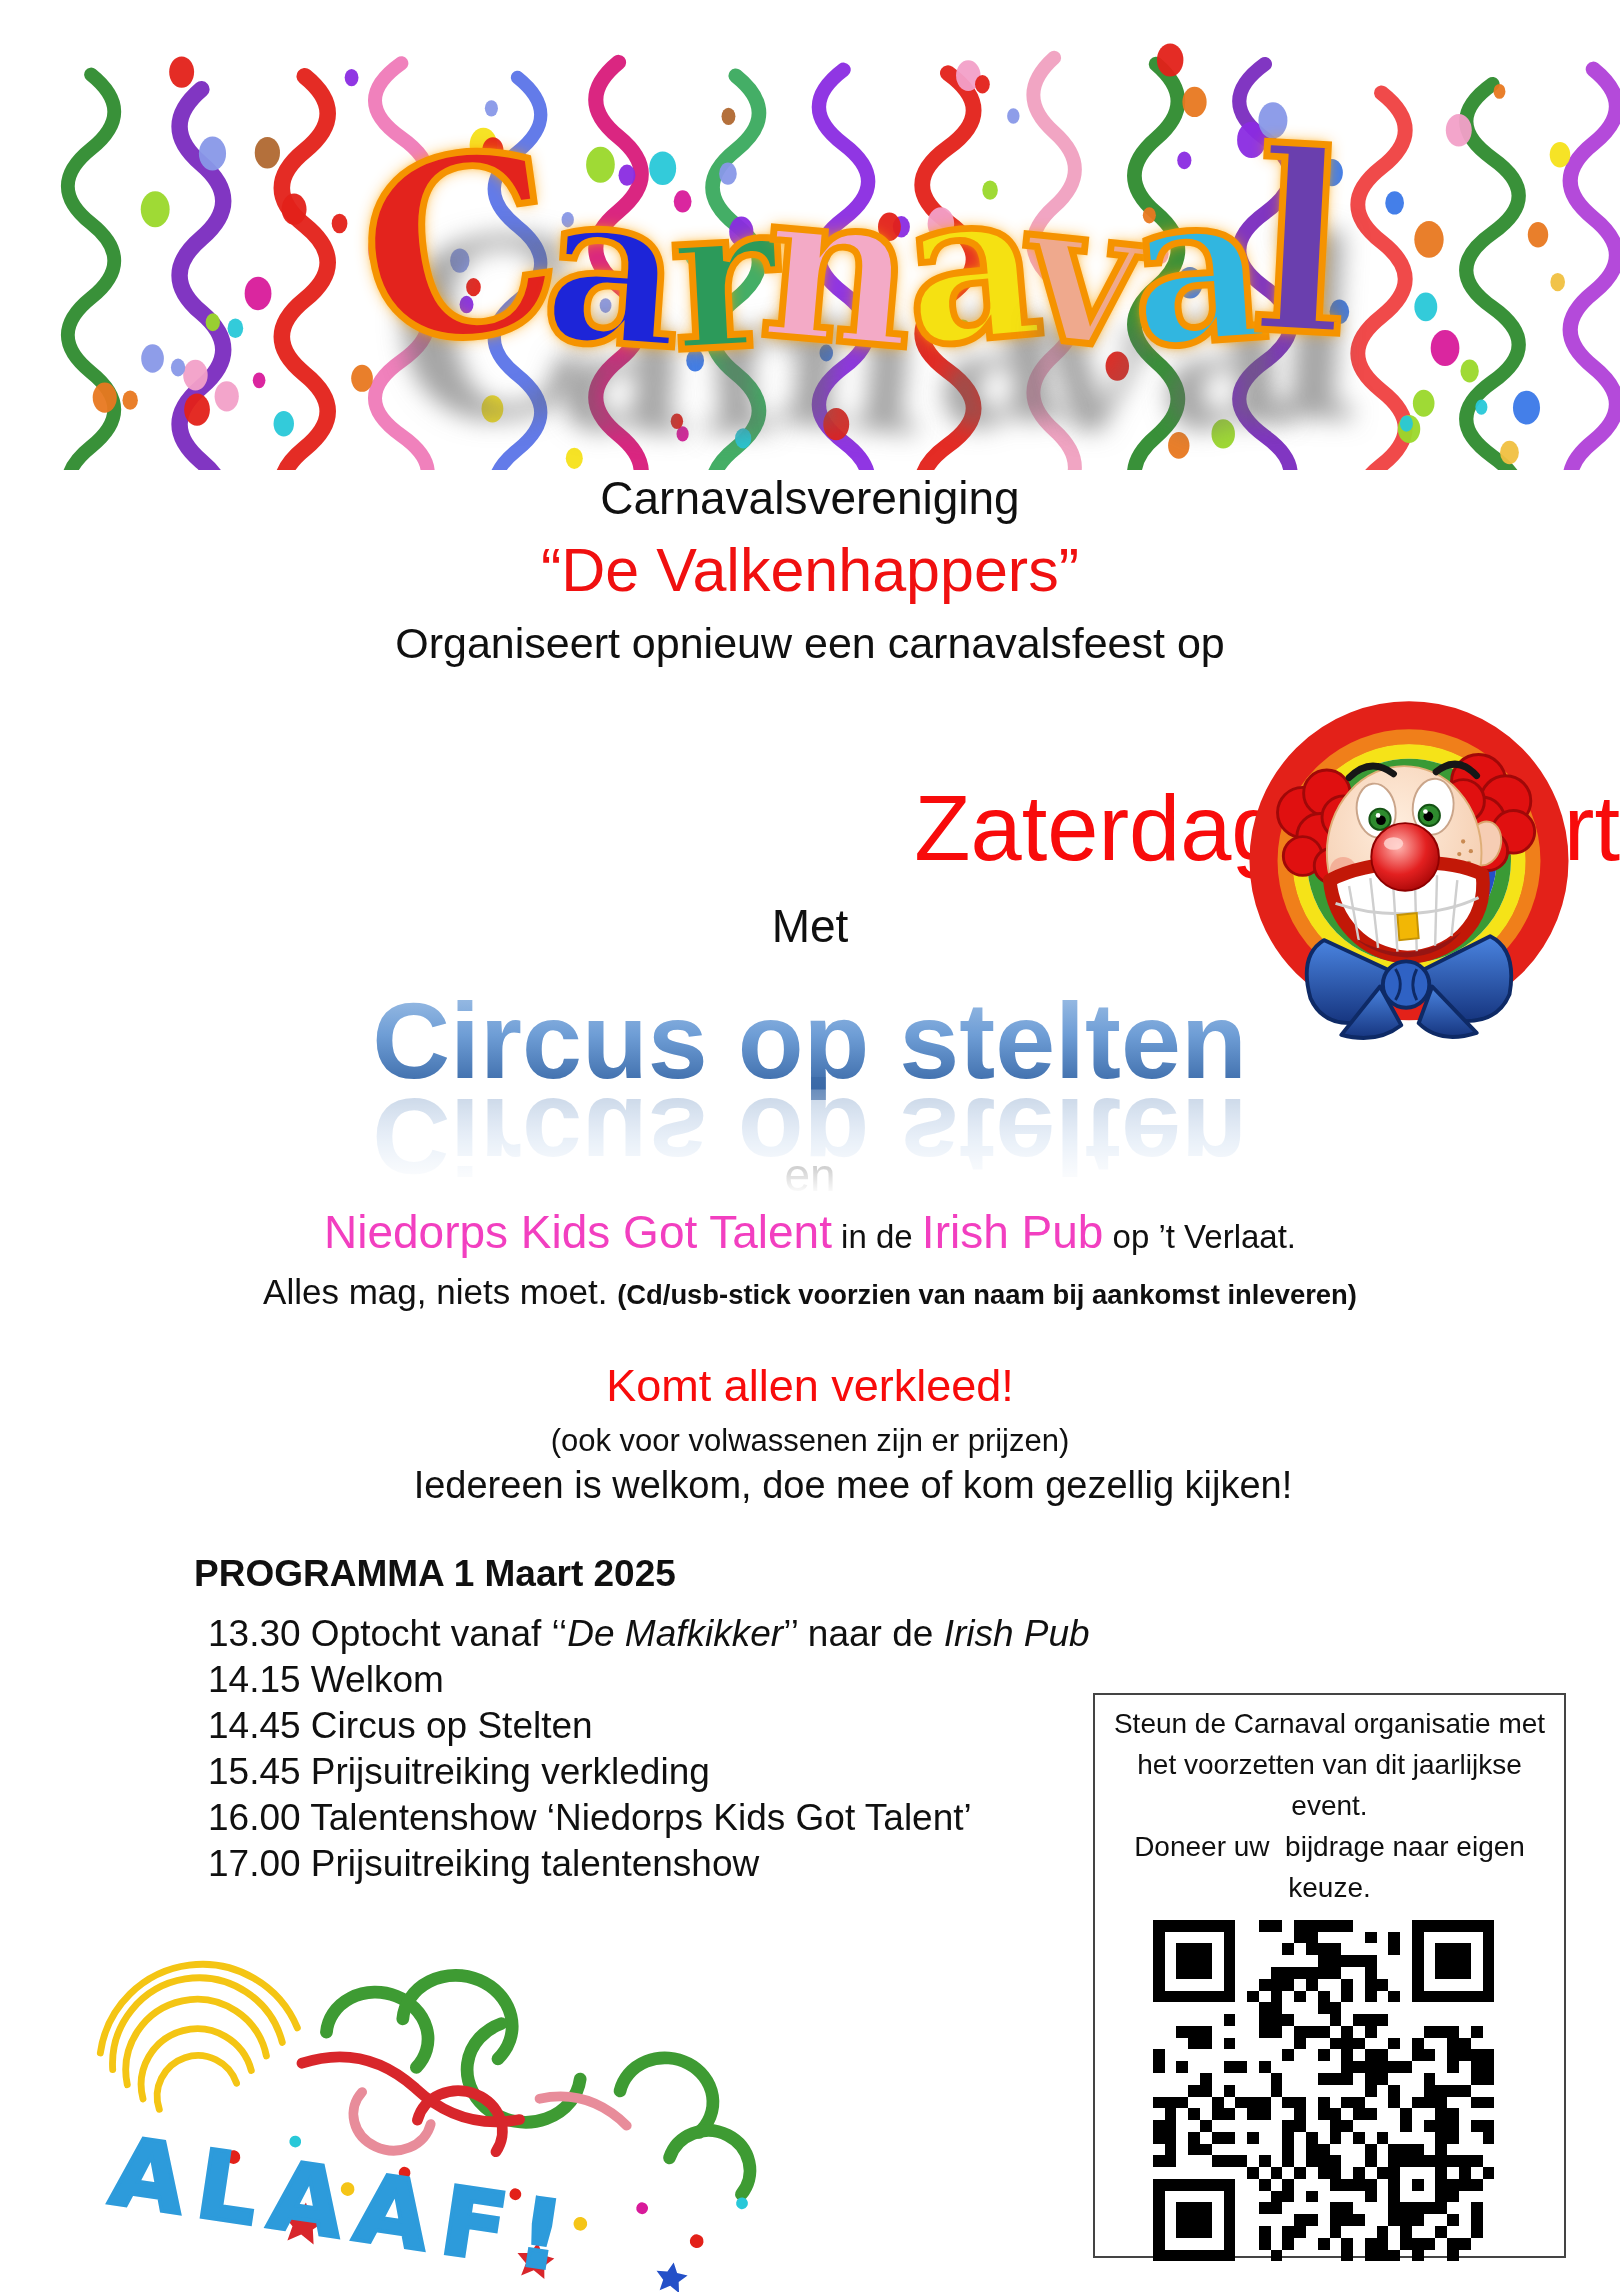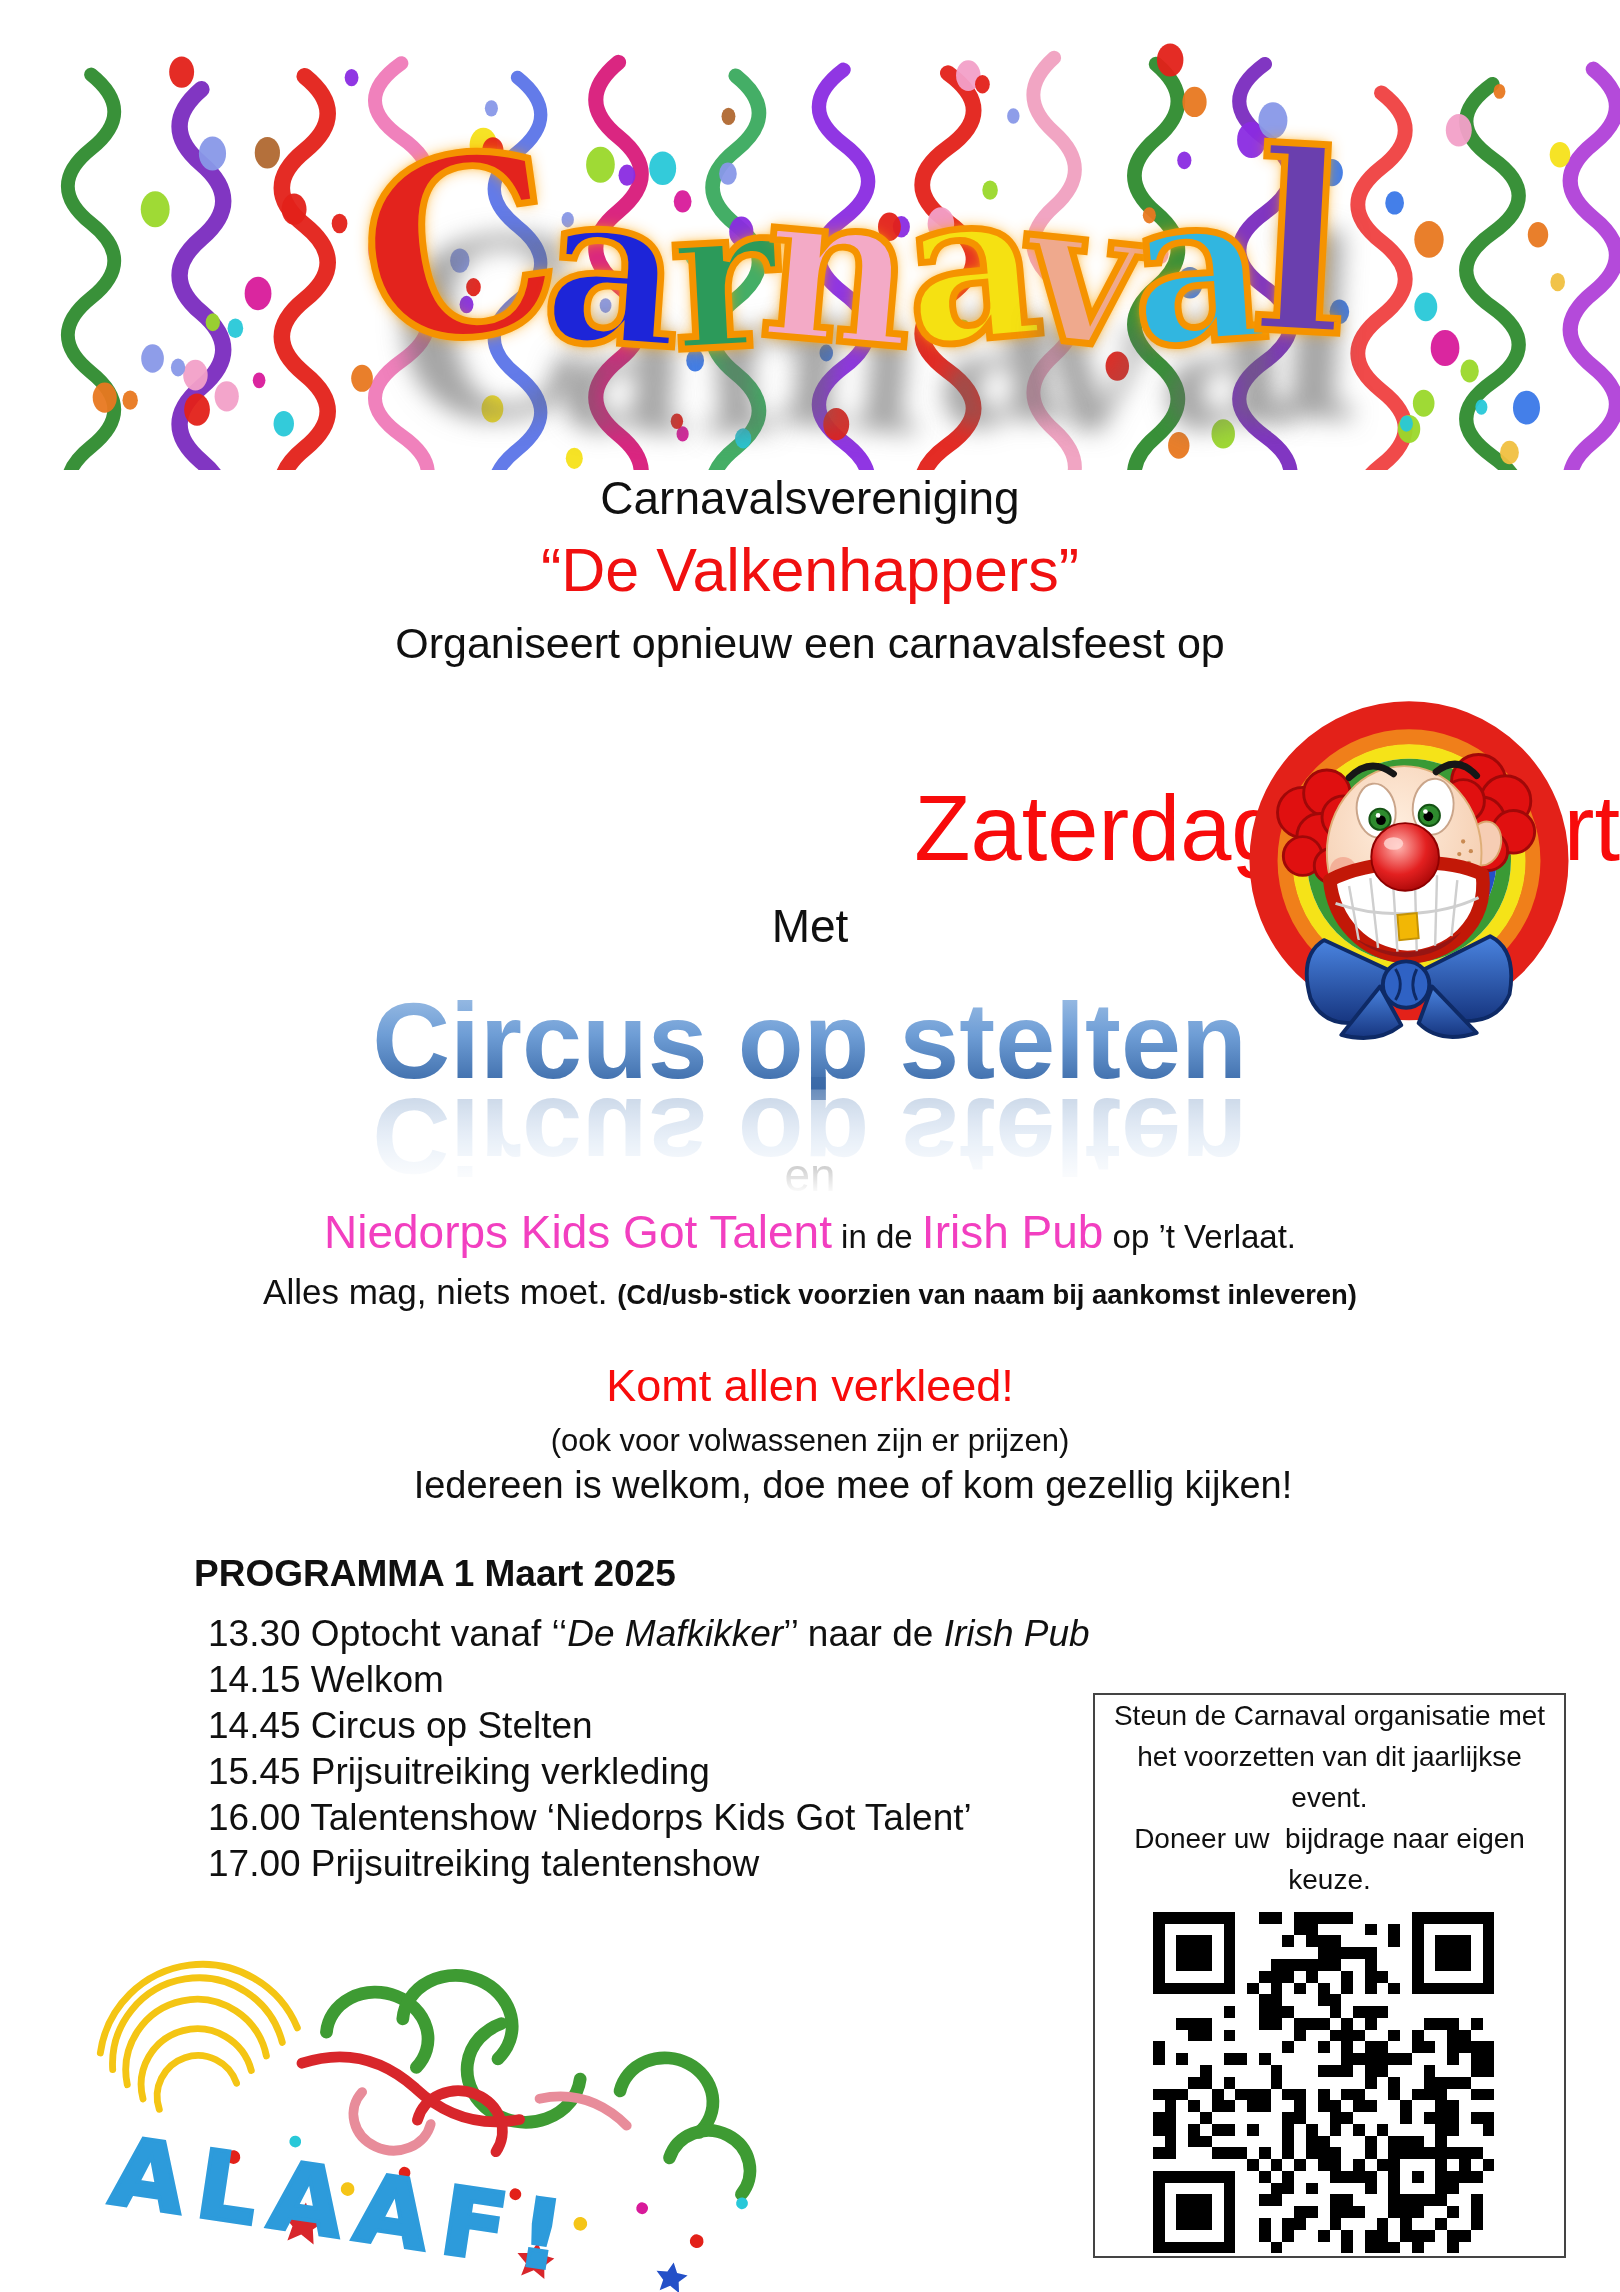--- a/index.html
+++ b/index.html
@@ -45,21 +45,21 @@
   
   .program{position:absolute;left:194px;top:1551px;font-size:37px;line-height:46px;}
   .program-title{font-weight:bold;}
   .program ul{list-style:none;margin:14px;padding:0;}
   .program .it{font-style:italic;}
   
   .donation-box{
     position:absolute;left:1093px;top:1693px;width:473px;height:565px;
     border:2px solid #444;box-sizing:border-box;text-align:center;
   }
-  .donation-lines{margin-top:0;font-size:28px;line-height:41px;}
+  .donation-lines{margin-top:8px;font-size:28px;line-height:41px;}
   .donation-line{white-space:pre-wrap;}
   #qr-svg{margin-top:5.9px;}
   
   .alaaf-wrap{
     position:absolute;left:93px;top:1903px;width:750px;height:314px;
     transform:rotate(8.5deg);transform-origin:left top;
     background:#fff;z-index:1;
   }
 </style>
 </head>

